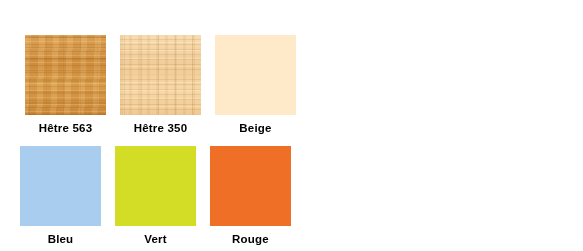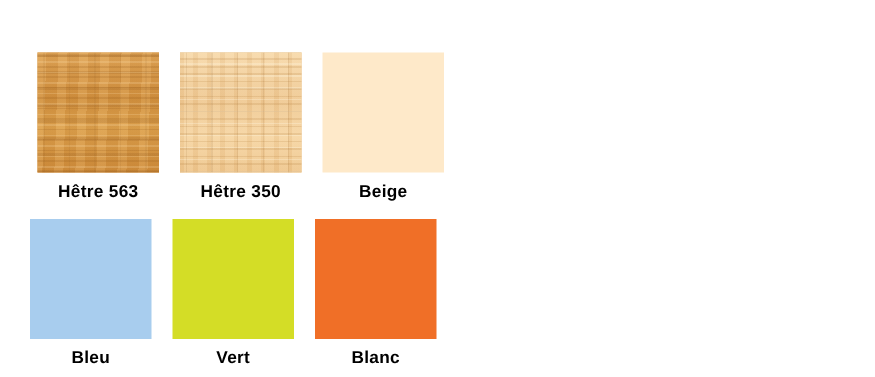--- a/index.html
+++ b/index.html
@@ -164,16 +164,16 @@
       <div class="swatch-cell offset-first">
         <div class="swatch-chip" style="background-color: rgb(168, 205, 238);"></div>
         <div class="swatch-label">Bleu</div>
       </div>
       <div class="swatch-cell">
         <div class="swatch-chip" style="background-color: rgb(212, 221, 38);"></div>
         <div class="swatch-label">Vert</div>
       </div>
       <div class="swatch-cell">
         <div class="swatch-chip" style="background-color: rgb(240, 111, 39);"></div>
-        <div class="swatch-label">Blanc</div>
+        <div class="swatch-label">Rouge</div>
       </div>
     </div>
 </div>
 
 </body></html>

